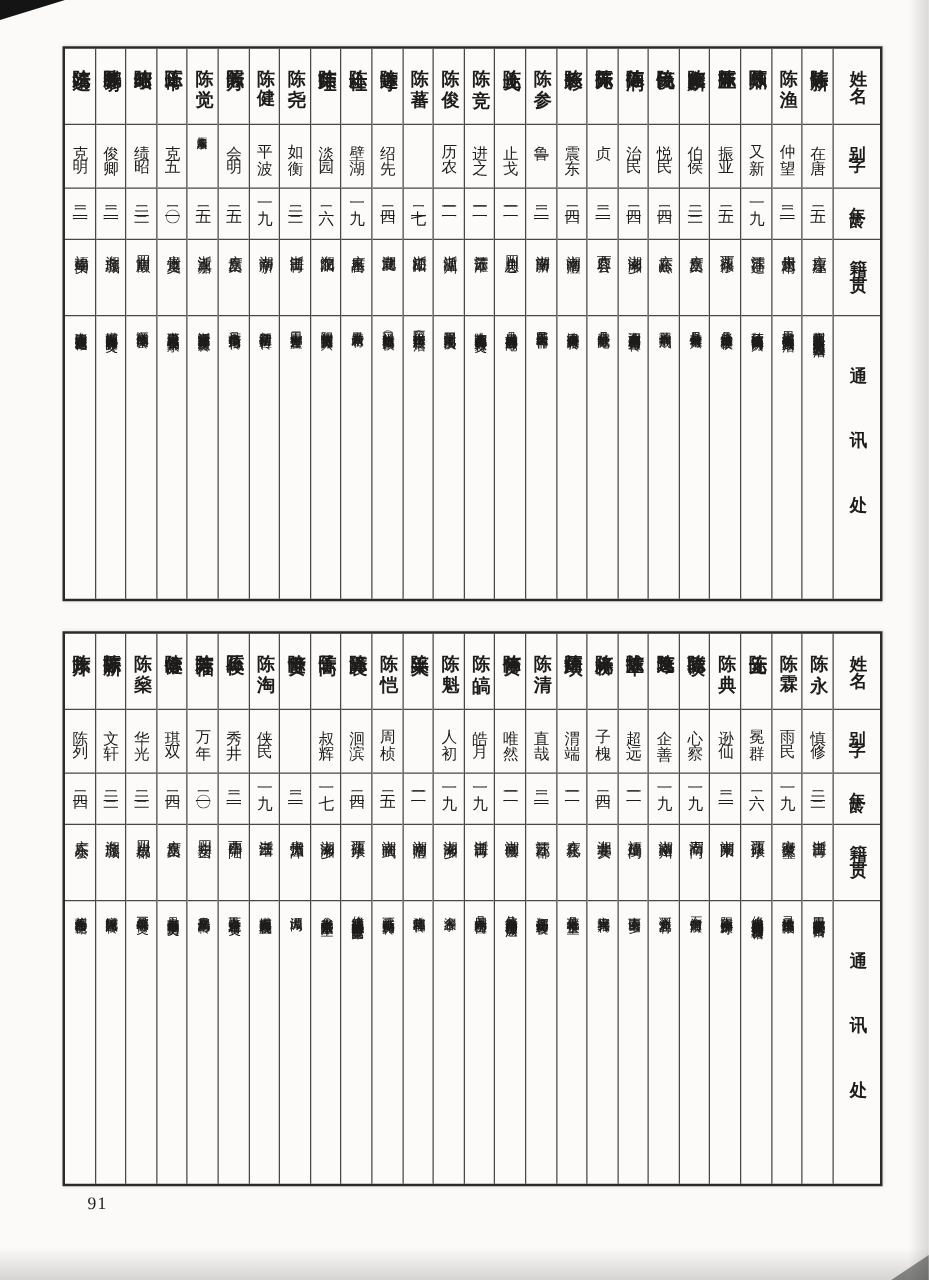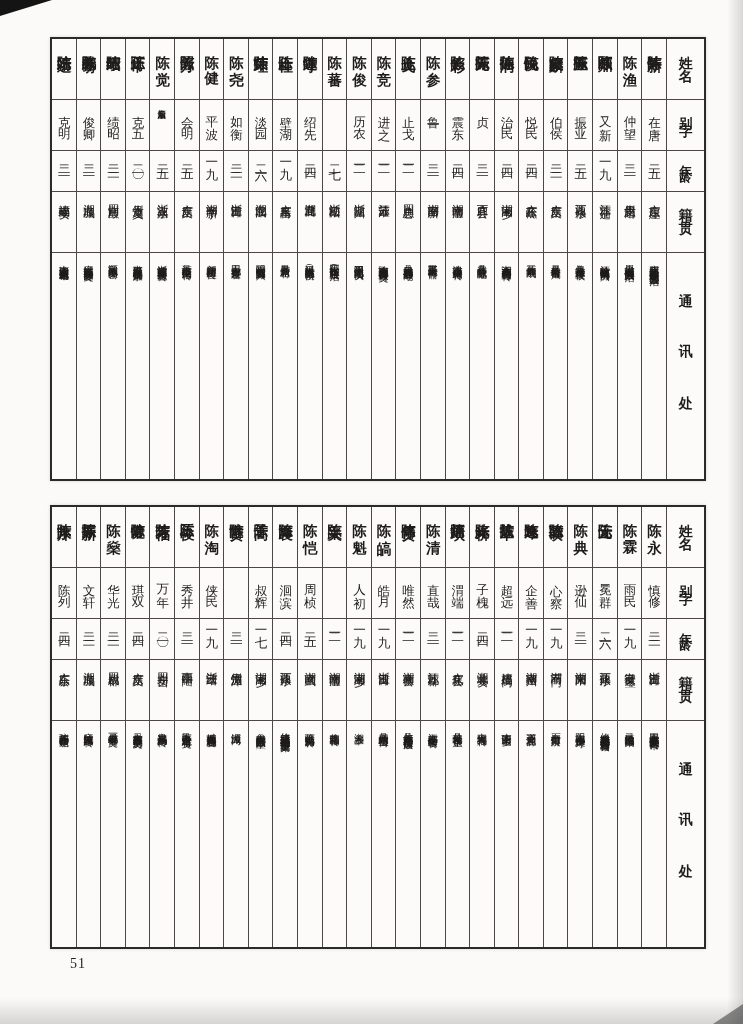--- a/index.html
+++ b/index.html
@@ -947,13 +947,13 @@
       </div>
       <div class="cell c-native">
         <span class="vtext t-native">广东乐会</span>
       </div>
       <div class="cell c-address">
         <span class="vtext t-address">琼州乐会县市而能馆</span>
       </div>
     </div>
   </div>
 
-<div class="page-number">51</div>
+<div class="page-number">91</div>
 
 </body></html>

